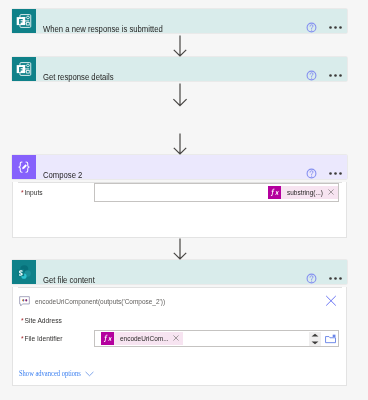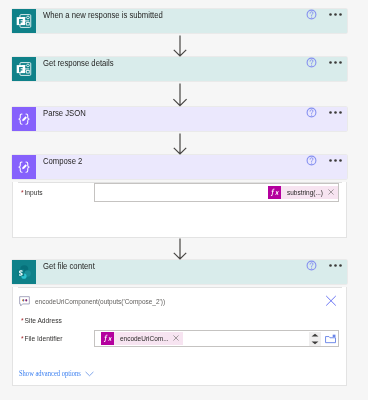--- a/index.html
+++ b/index.html
@@ -5,21 +5,21 @@
 <style>
   html,body{margin:0;padding:0;}
   body{width:368px;height:400px;background:#f6f6f6;
        font-family:"Liberation Sans",sans-serif;overflow:hidden;
        -webkit-font-smoothing:antialiased;}
   .canvas{position:relative;width:368px;height:400px;}
   svg{display:block;}
 
   
   .card{position:absolute;left:12px;width:335px;box-sizing:border-box;}
-  .hdr{position:relative;height:24px;display:flex;align-items:flex-start;
+  .hdr{position:relative;height:24px;display:flex;align-items:flex-end;
        box-shadow:0 0.4px 1.2px rgba(0,0,0,.22);}
   .hdr .icon{width:24px;height:24px;flex:0 0 24px;display:flex;
        align-items:center;justify-content:center;}
   .hdr .title{flex:1 1 auto;font-size:8.8px;color:#201f1e;margin-left:7px;
        white-space:nowrap;transform:scaleX(.875) translateY(0.6px);
        transform-origin:left center;}
   .hdr .acts{flex:0 0 auto;display:flex;align-items:center;}
 
   .teal .hdr{background:#d9eceb;}
   .teal .icon{background:#0f8189;}
@@ -215,44 +215,20 @@
       </span>
     </div>
   </div>
 
   <span class="arrow" style="top:83px;">
     <svg width="16" height="24" viewBox="0 0 16 24">
         <path d="M8 0.5v22.2M1.4 16.1 8 22.7 14.6 16.1" fill="none" stroke="#484644" stroke-width="1.2"></path>
       </svg>
   </span>
 
-  <div class="card purp" style="top:107px;">
-    <div class="hdr">
-      <span class="icon">
-        <svg width="16" height="16">
-            <use href="#i-dataops"></use>
-          </svg>
-      </span>
-      <span class="title">Parse JSON</span>
-      <span class="acts">
-        <span class="helpc">
-          <svg width="11" height="11">
-              <use href="#i-help"></use>
-            </svg>
-        </span>
-        <span class="ellip">
-            <svg width="13" height="3" viewBox="0 0 13 3">
-              <circle cx="1.5" cy="1.5" r="1.3" fill="#3b3a39"></circle>
-              <circle cx="6.5" cy="1.5" r="1.3" fill="#3b3a39"></circle>
-              <circle cx="11.5" cy="1.5" r="1.3" fill="#3b3a39"></circle>
-            </svg>
-          </span>
-      </span>
-    </div>
-  </div>
 
   <span class="arrow" style="top:133px;">
     <svg width="16" height="22">
         <use href="#i-arrow"></use>
       </svg>
   </span>
 
   <div class="card purp" style="top:155px;">
     <div class="hdr">
       <span class="icon">

